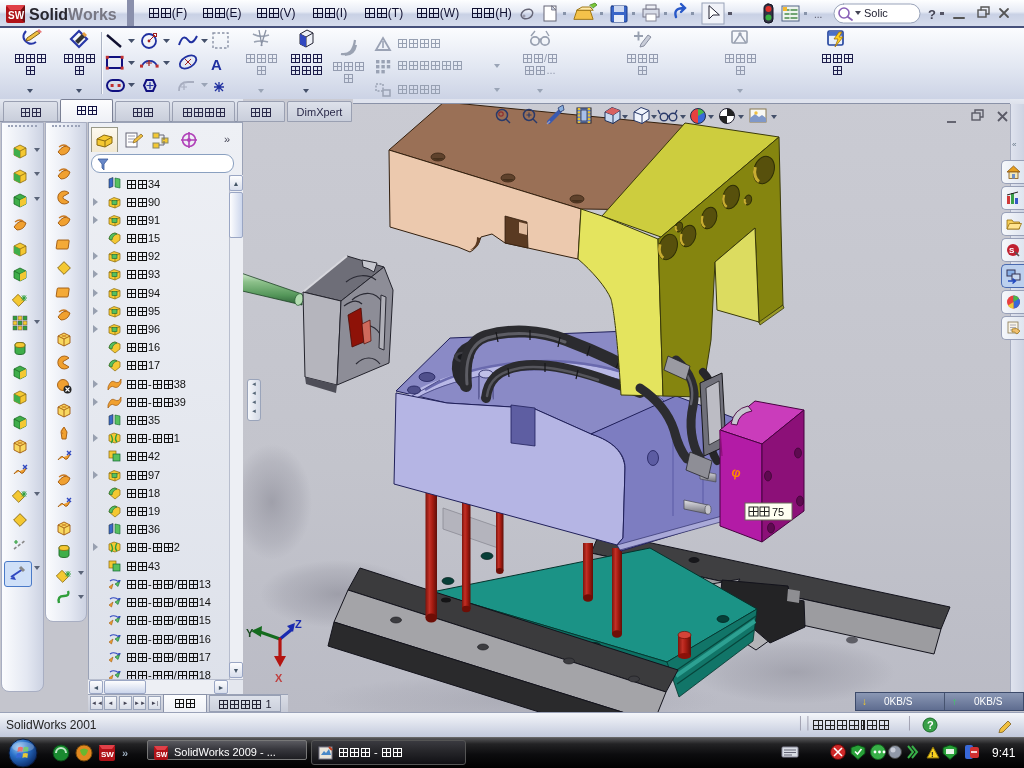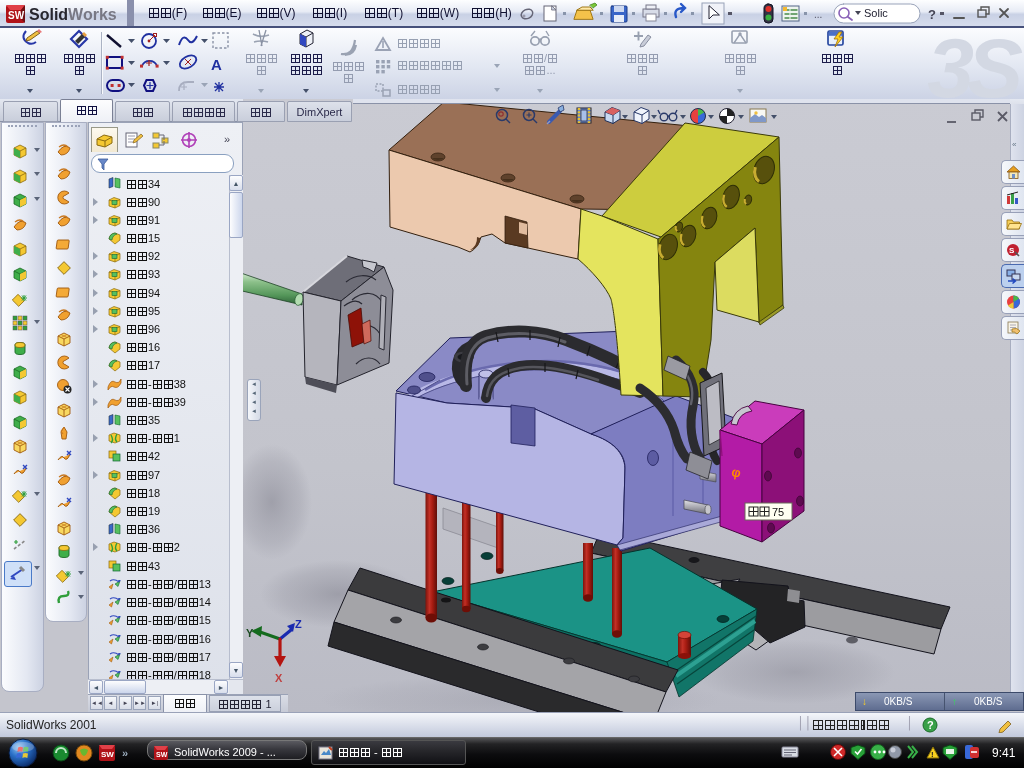--- a/index.html
+++ b/index.html
@@ -89,21 +89,20 @@
 <path d="M438 17 h10" stroke="#555" stroke-width="2"></path>
 <g fill="none" stroke="#555" stroke-width="1.4">
           <rect x="462" y="9" width="8" height="7"></rect>
           <path d="M465 9 v-3 h8 v7 h-3"></path>
         </g>
 <path d="M484 8 l8 8 m0 -8 l-8 8" stroke="#555" stroke-width="1.8"></path>
 </g>
     </svg>
   </div>
 <div class="abs" style="left:0;top:28px;width:1024px;height:71px;background:linear-gradient(#fbfcfe,#e2e7f2 55%,#ccd3e5)">
-    <div class="abs" style="right:8px;top:-8px;font-size:84px;font-weight:bold;font-style:italic;color:#d3d8e3;letter-spacing:-7px">3S</div>
     <div class="rbtn" style="left:6px;top:0px;width:48px;height:68px">
       <div style="height:0px"></div>
       <div style="height:24px"><svg width="24" height="22" viewBox="0 0 24 22">
           <path d="M8 3 q-6 7 2 12 q4 2 8 -1" fill="none" stroke="#2838a8" stroke-width="2"></path>
           <path d="M9 10 L19 3 l3 2 -10 7 -4 1 z" fill="#f0c040" stroke="#806020"></path>
           <path d="M19 3 l3 2 2 -1 -3 -3 z" fill="#e87878"></path>
         </svg></div>
       <div><i class="hz" style="width:9px;height:9px"></i><i class="hz" style="width:9px;height:9px"></i><i class="hz" style="width:9px;height:9px"></i></div>
       <div><i class="hz" style="width:9px;height:9px"></i></div>
       <div class="dd" style="left:21px;top:61px"></div>
@@ -1033,21 +1032,21 @@
     <path d="M6 11 a5 5 0 0 1 10 0" fill="none" stroke="#bfe8c8" stroke-width="2"></path>
 <circle cx="34" cy="11" r="8" fill="#e08820" stroke="#7a4a0a"></circle>
     <path d="M30 8 q4 -3 8 0 q-1 5 -4 6 q-3 -1 -4 -6" fill="#68b830"></path>
 <g>
       <rect x="49" y="3" width="16" height="16" rx="2" fill="#b01218"></rect>
       <path d="M49 3 h16 l-3 4 h-10 z" fill="#e04048"></path>
       <text x="51" y="15" font-size="8" font-weight="bold" fill="#fff">SW</text>
     </g>
 <text x="72" y="15" font-size="11" fill="#9ab" font-weight="bold">»</text>
   </svg>
-<div class="abs" style="left:147px;top:740px;width:160px;height:20px;background:linear-gradient(#5a5a60,#38383e 45%,#1e1e22);border:1px solid #777;border-radius:8px;z-index:8">
+<div class="abs" style="left:147px;top:740px;width:160px;height:20px;background:linear-gradient(#5a5a60,#38383e 45%,#1e1e22);border:1px solid #777;border-radius:2px;z-index:8">
 <svg style="position:absolute;left:5px;top:4px" width="16" height="16">
       <rect x="1" y="1" width="14" height="14" rx="2" fill="#b01218"></rect>
       <path d="M1 1 h14 l-3 4 h-8 z" fill="#e04048"></path>
       <text x="3" y="12" font-size="7" font-weight="bold" fill="#fff">SW</text>
     </svg>
 <span style="position:absolute;left:26px;top:5px;color:#fff;font-size:11px">SolidWorks 2009 - ...</span>
   </div>
 <div class="abs" style="left:311px;top:740px;width:155px;height:25px;background:linear-gradient(#3a3a40,#26262a 45%,#101014);border:1px solid #555;border-radius:3px;z-index:8">
 <svg style="position:absolute;left:6px;top:4px" width="16" height="16">
       <rect x="1" y="2" width="13" height="12" fill="#e8e4da" stroke="#778"></rect>

